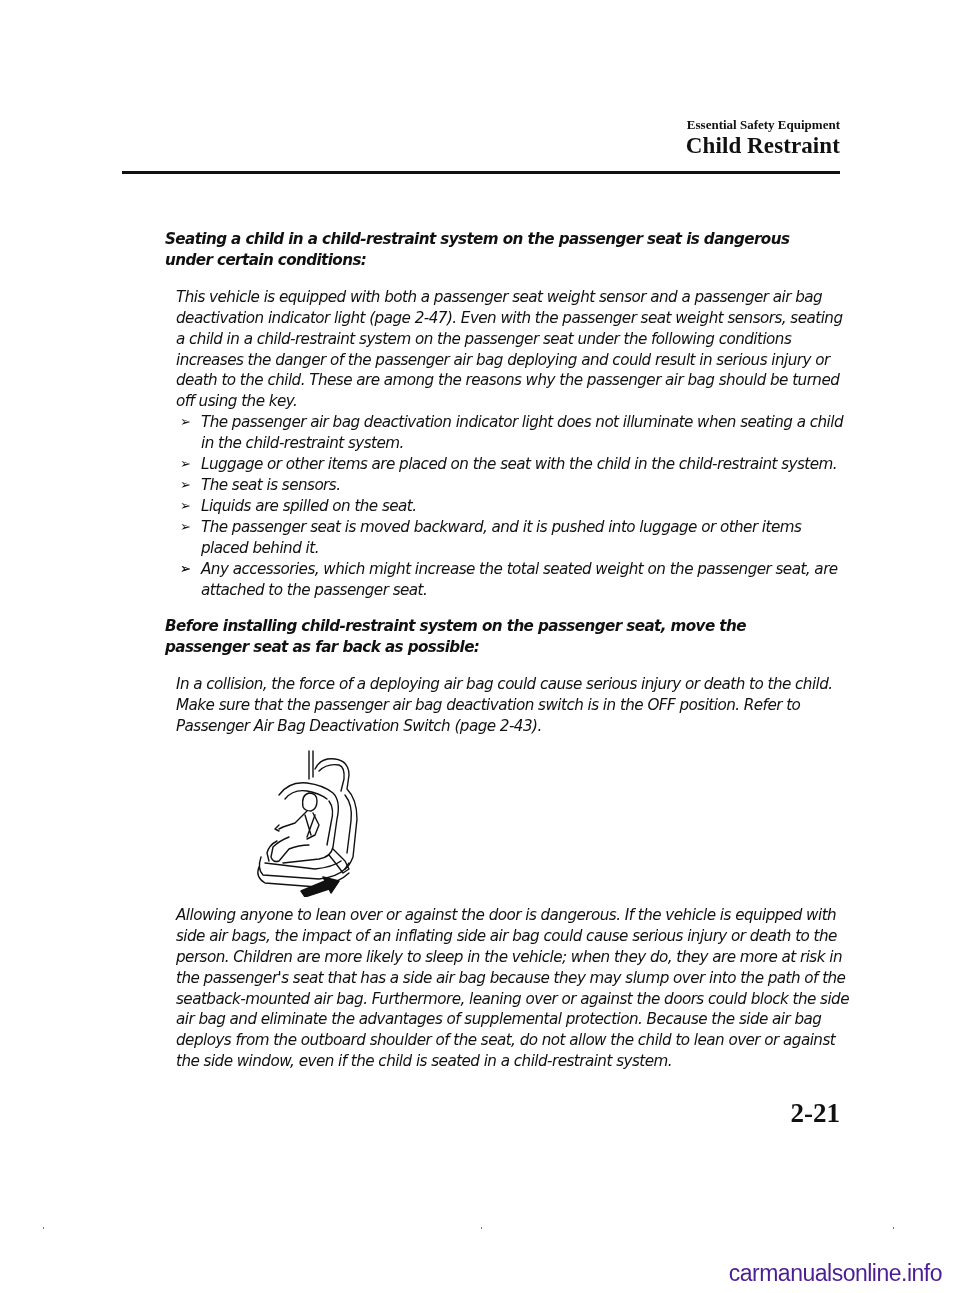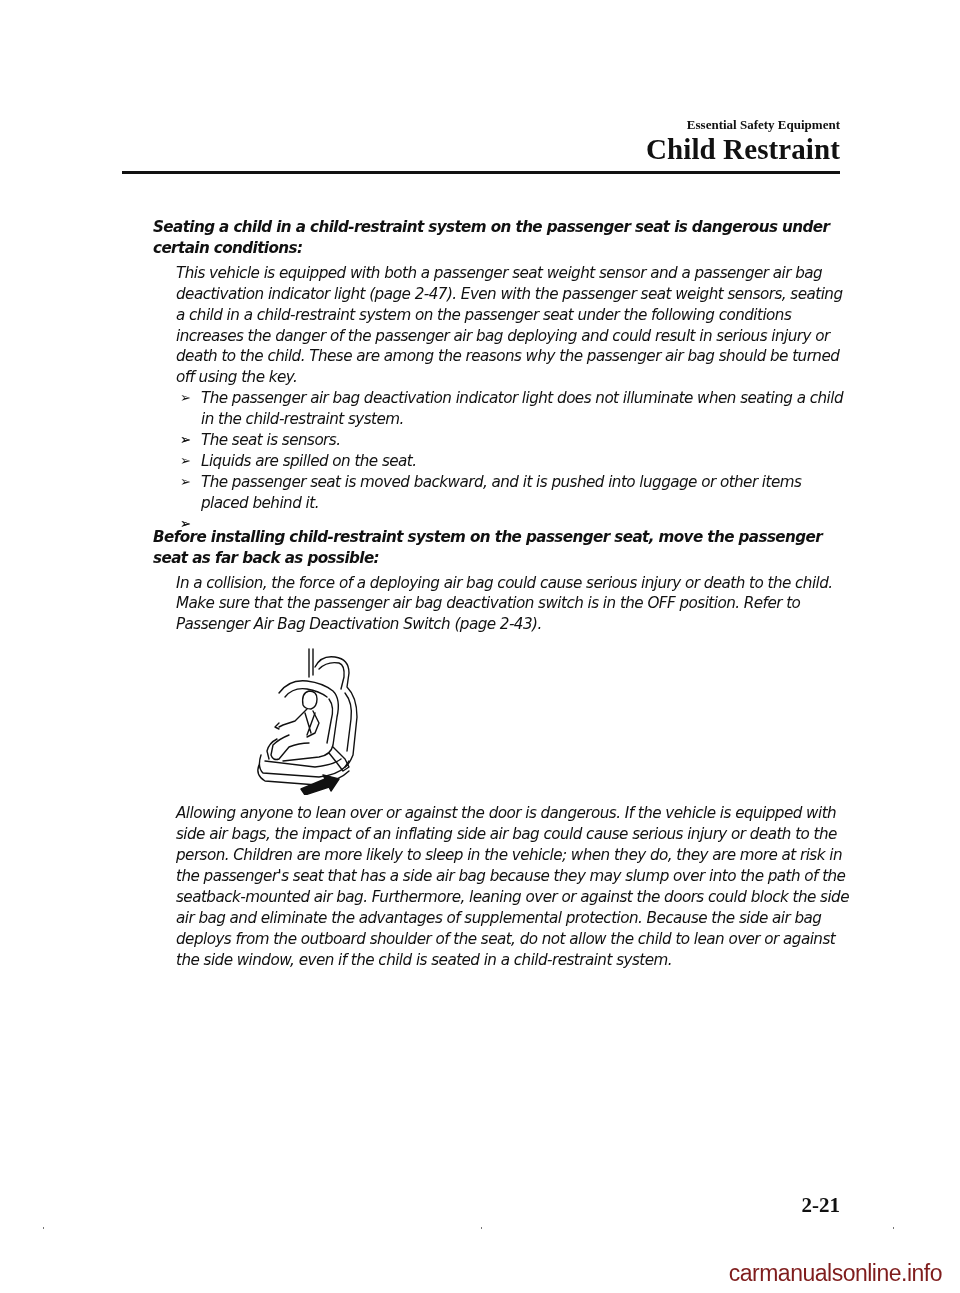--- a/index.html
+++ b/index.html
@@ -1,53 +1,53 @@
 <!DOCTYPE html>
 <html><head>
 <meta charset="utf-8">
 <style>
   html, body { margin: 0; padding: 0; background: #ffffff; }
   body { width: 960px; height: 1293px; position: relative; overflow: hidden; color: #111; }
   .hdr-section { position: absolute; right: 120px; top: 117px; font-family: "Liberation Serif", serif; font-weight: bold; font-size: 13px; text-align: center; white-space: nowrap; }
-  .hdr-title { position: absolute; right: 120px; top: 133px; font-family: "Liberation Serif", serif; font-weight: bold; font-size: 29px; text-align: right; white-space: nowrap; letter-spacing: 0.1px; }
+  .hdr-title { position: absolute; right: 120px; top: 133px; font-family: "Liberation Serif", serif; font-weight: bold; font-size: 23px; text-align: right; white-space: nowrap; letter-spacing: 0.1px; }
   .hdr-rule { position: absolute; left: 122px; top: 171px; width: 718px; height: 3px; background: #111; }
   .content { position: absolute; left: 149px; top: 213px; width: 700px; font-family: "DejaVu Sans", sans-serif; font-style: italic; font-size: 15.2px; line-height: 20.9px; letter-spacing: -0.55px; }
   .block { margin: 0; }
-  .block h3 { margin: 4px; font-size: 15.2px; font-weight: bold; line-height: 20.9px; letter-spacing: -0.6px; }
+  .block h3 { margin: 16px; font-size: 15.2px; font-weight: bold; line-height: 20.9px; letter-spacing: -0.6px; }
   .block p { margin: 0 0 0 27px; }
   .bullets { list-style: none; margin: 0 0 0 31px; padding: 0; }
   .bullets li { position: relative; padding-left: 21px; }
   .bullets li .arrow { position: absolute; left: 0; top: 0; font-style: normal; font-size: 13px; }
   .block.b2 { margin-top: 13px; font-style: italic; }
   .figure { position: relative; height: 148px; margin: 12px 0 8px 0; }
   .figure svg { position: absolute; left: 100px; top: 0; }
-  .page-num { position: absolute; right: 120px; top: 1193px; font-family: "Liberation Serif", serif; font-weight: bold; font-size: 21px; }
+  .page-num { position: absolute; right: 120px; top: 1098px; font-family: "Liberation Serif", serif; font-weight: bold; font-size: 27px; }
   .dot { position: absolute; top: 1227px; width: 1px; height: 2px; background: #777; }
-  .watermark { position: absolute; right: 18px; top: 1260px; font-family: "Liberation Sans", sans-serif; font-size: 23px; color: #7f1d1d; letter-spacing: -0.5px; }
+  .watermark { position: absolute; right: 18px; top: 1260px; font-family: "Liberation Sans", sans-serif; font-size: 23px; color: #4c1d95; letter-spacing: -0.5px; }
 </style>
 </head>
 <body>
 
 <div class="hdr-section">Essential Safety Equipment</div>
 <div class="hdr-title">Child Restraint</div>
 <div class="hdr-rule"></div>
 
 <div class="content">
 
   <div class="block">
     <h3>Seating a child in a child-restraint system on the passenger seat is dangerous under certain conditions:</h3>
     <p>This vehicle is equipped with both a passenger seat weight sensor and a passenger air bag deactivation indicator light (page 2-47). Even with the passenger seat weight sensors, seating a child in a child-restraint system on the passenger seat under the following conditions increases the danger of the passenger air bag deploying and could result in serious injury or death to the child. These are among the reasons why the passenger air bag should be turned off using the key.</p>
     <ul class="bullets">
       <li><span class="arrow">➢</span><span>The passenger air bag deactivation indicator light does not illuminate when seating a child in the child-restraint system.</span></li>
-      <li><span class="arrow">➢</span></li>
+      <li><span class="arrow">➢</span><span>Luggage or other items are placed on the seat with the child in the child-restraint system.</span></li>
       <li><span class="arrow">➢</span><span>The seat is sensors.</span></li>
       <li><span class="arrow">➢</span><span>Liquids are spilled on the seat.</span></li>
       <li><span class="arrow">➢</span><span>The passenger seat is moved backward, and it is pushed into luggage or other items placed behind it.</span></li>
       <li><span class="arrow">➢</span></li>
-      <li><span class="arrow">➢</span></li>
+      <li><span class="arrow">➢</span><span>Any accessories, which might increase the total seated weight on the passenger seat, are attached to the passenger seat.</span></li>
     </ul>
   </div>
 
   <div class="block b2">
     <h3>Before installing child-restraint system on the passenger seat, move the passenger seat as far back as possible:</h3>
     <p>In a collision, the force of a deploying air bag could cause serious injury or death to the child. Make sure that the passenger air bag deactivation switch is in the OFF position. Refer to Passenger Air Bag Deactivation Switch (page 2-43).</p>
     <div class="figure">
       <svg width="130" height="148" viewBox="0 0 130 148" fill="none" stroke="#111" stroke-width="1.4" stroke-linejoin="round" stroke-linecap="round">
 
         <path d="M60 2 L60 30 M64 2 L64 28"></path>

